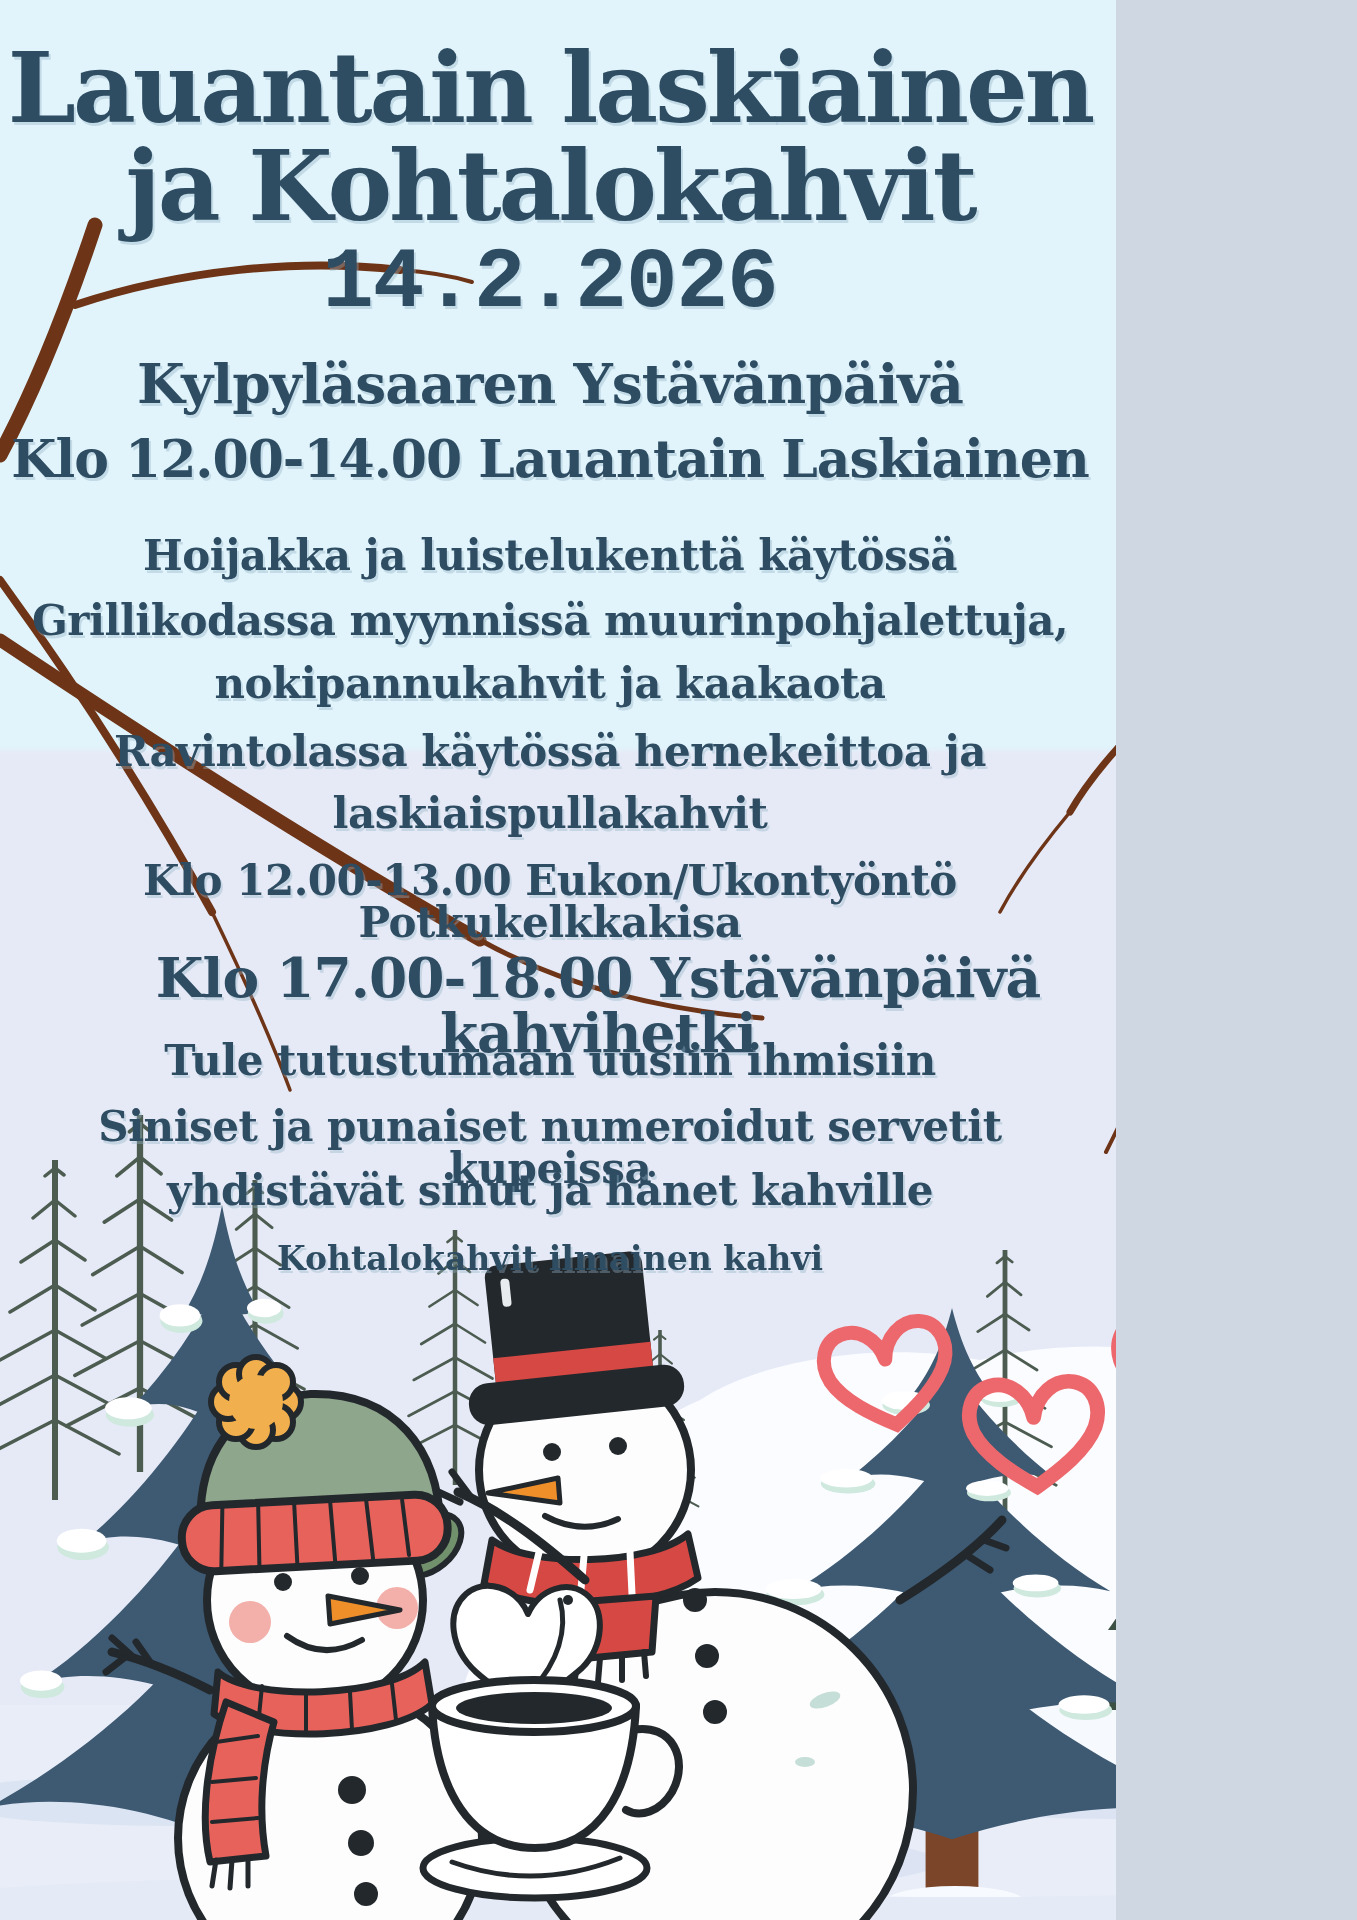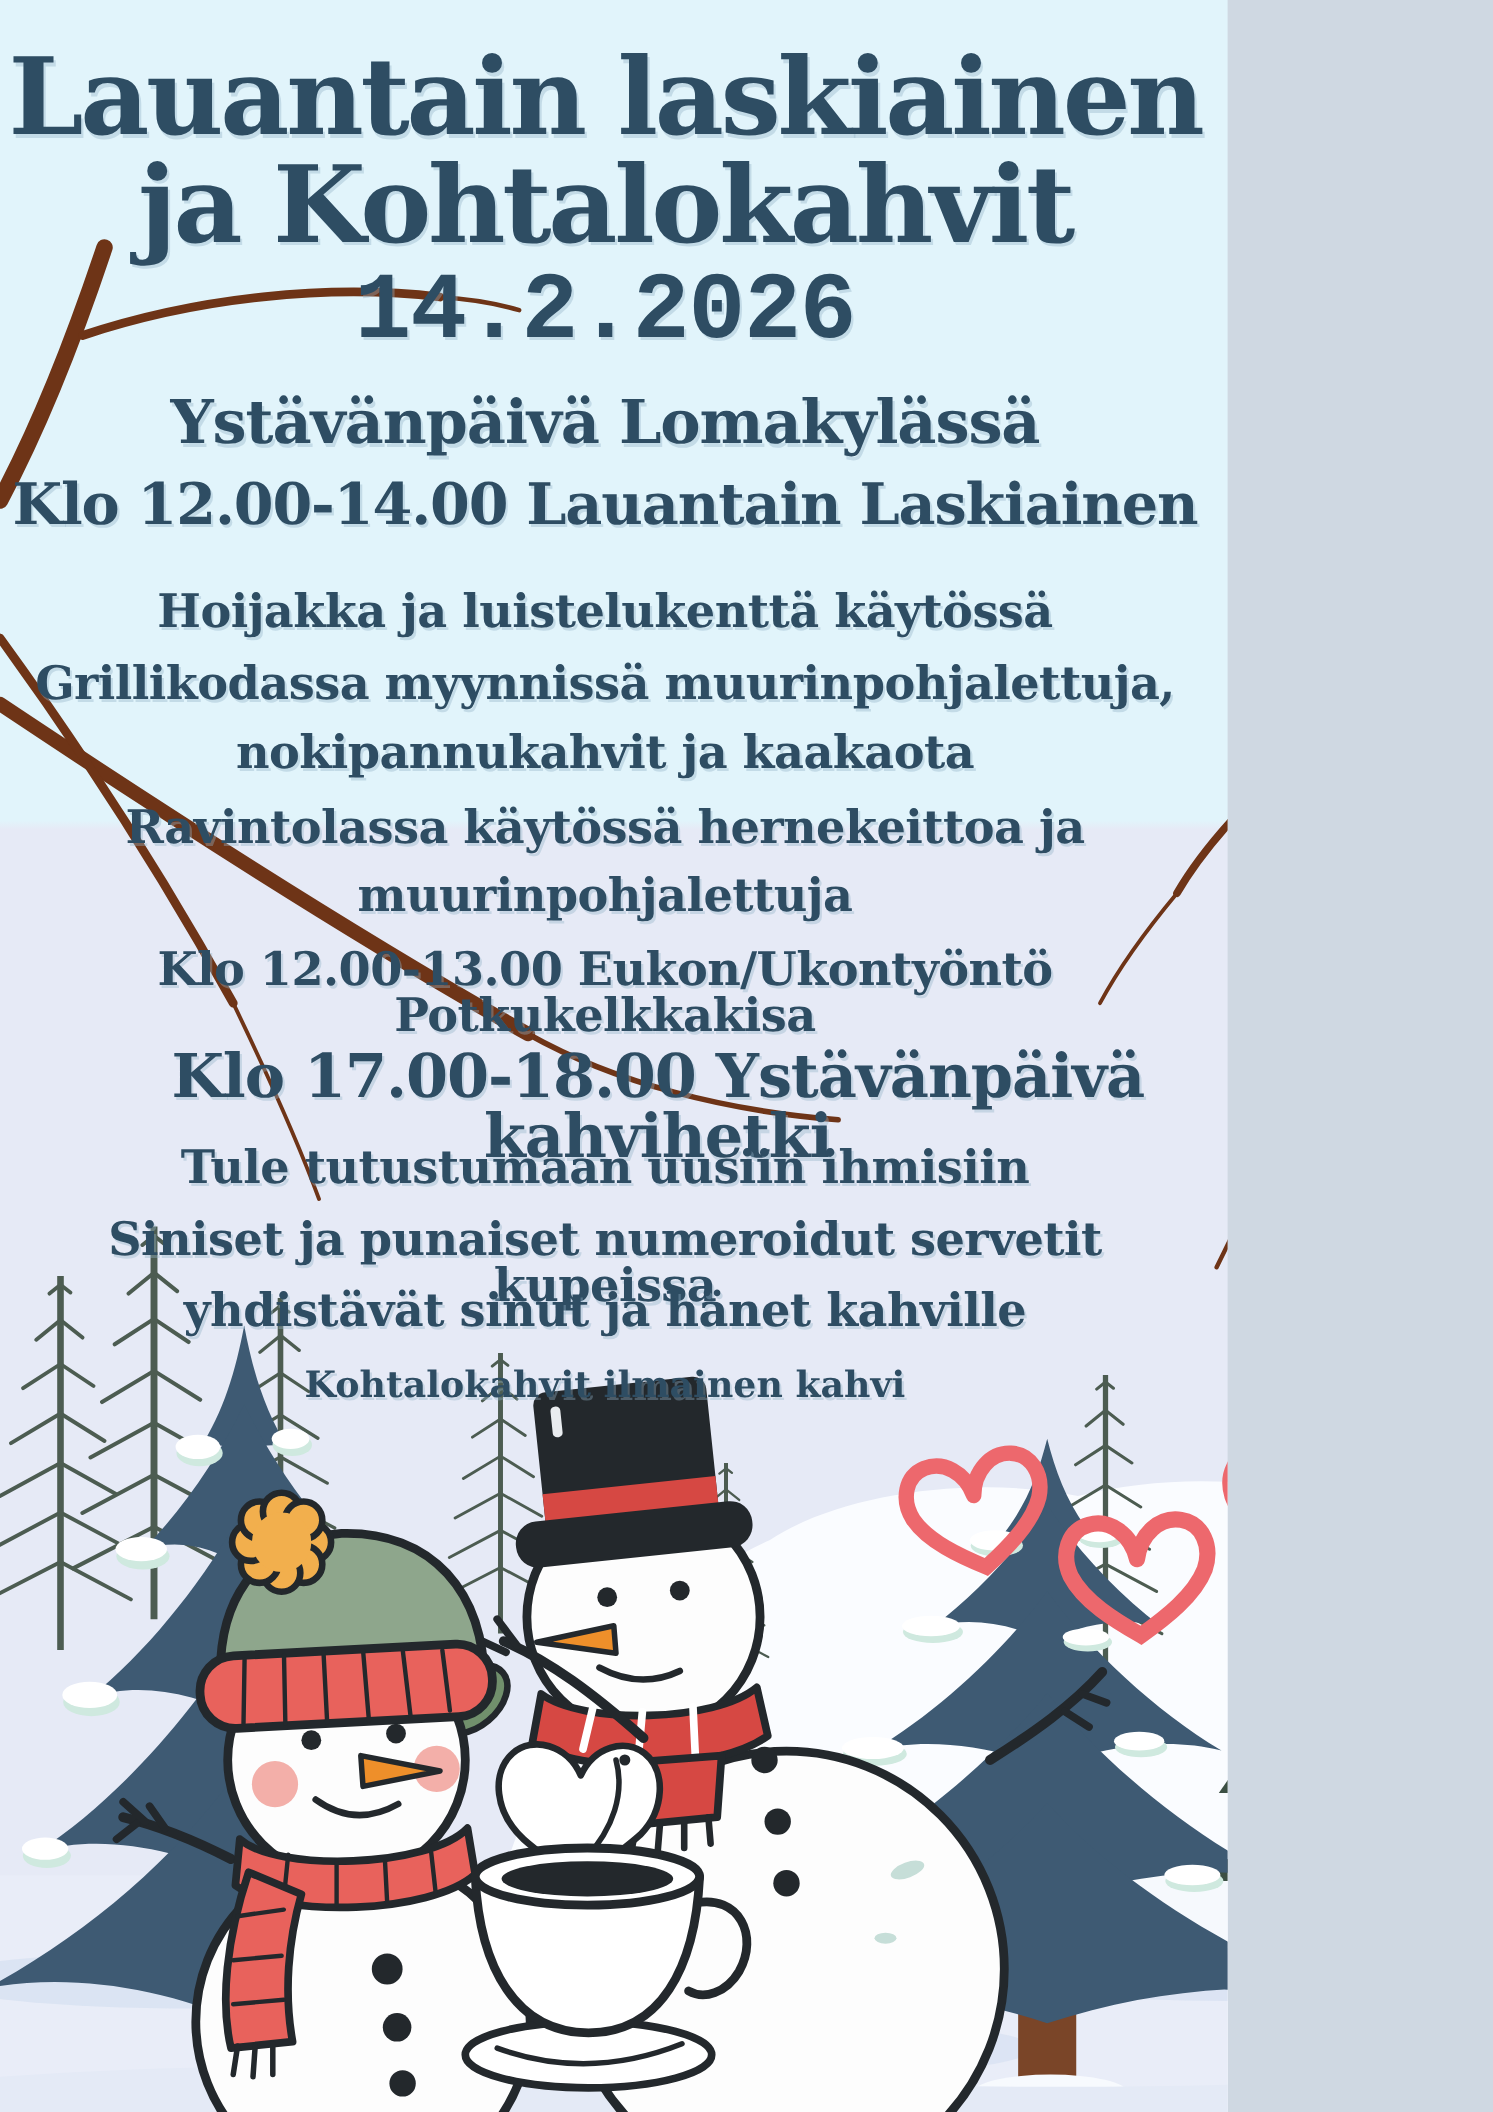--- a/index.html
+++ b/index.html
@@ -218,29 +218,29 @@
       <path d="M432,1706 C436,1790 470,1848 535,1848 C600,1848 632,1790 636,1706 Z" fill="#FFFFFF" stroke="#23282C" stroke-width="8"></path>
       <ellipse cx="534" cy="1706" rx="102" ry="26" fill="#FFFFFF" stroke="#23282C" stroke-width="8"></ellipse>
       <ellipse cx="534" cy="1708" rx="78" ry="16" fill="#23282C"></ellipse>
     </g>
   </svg>
 
   <div class="textcol">
     <div class="txt title" style="top:40px">Lauantain laskiainen</div>
     <div class="txt title" style="top:138px">ja Kohtalokahvit</div>
     <div class="txt date" style="top:240px">14.2.2026</div>
-    <div class="txt location" style="top:356px">Ystävänpäivä Lomakylässä</div>
+    <div class="txt location" style="top:356px">Kylpyläsaaren Ystävänpäivä</div>
 
     <div>
       <div class="txt h1" style="top:433px">Klo 12.00-14.00  Lauantain Laskiainen</div>
       <div class="txt body" style="top:535px">Hoijakka ja luistelukenttä käytössä</div>
       <div class="txt body" style="top:600px">Grillikodassa myynnissä muurinpohjalettuja,</div>
       <div class="txt body" style="top:663px">nokipannukahvit ja kaakaota</div>
       <div class="txt body" style="top:731px">Ravintolassa käytössä hernekeittoa ja</div>
-      <div class="txt body" style="top:793px">muurinpohjalettuja</div>
+      <div class="txt body" style="top:793px">laskiaispullakahvit</div>
       <div class="txt body" style="top:860px">Klo 12.00-13.00 Eukon/Ukontyöntö Potkukelkkakisa</div>
     </div>
 
     <div>
       <div class="txt h2" style="top:950px">Klo 17.00-18.00 Ystävänpäivä kahvihetki</div>
       <div class="txt body" style="top:1040px">Tule tutustumaan uusiin ihmisiin</div>
       <div class="txt body" style="top:1106px">Siniset ja punaiset numeroidut servetit kupeissa</div>
       <div class="txt body" style="top:1170px">yhdistävät sinut ja hänet kahville</div>
       <div class="txt note" style="top:1242px">Kohtalokahvit ilmainen kahvi</div>
     </div>

